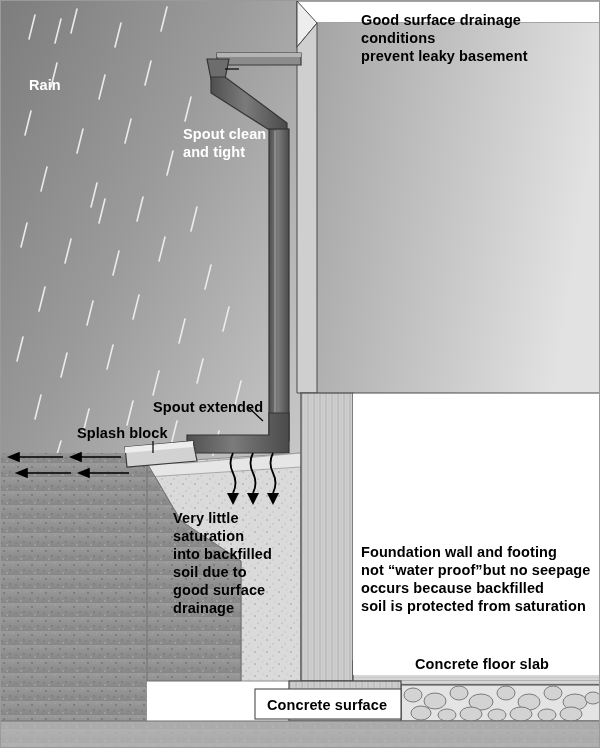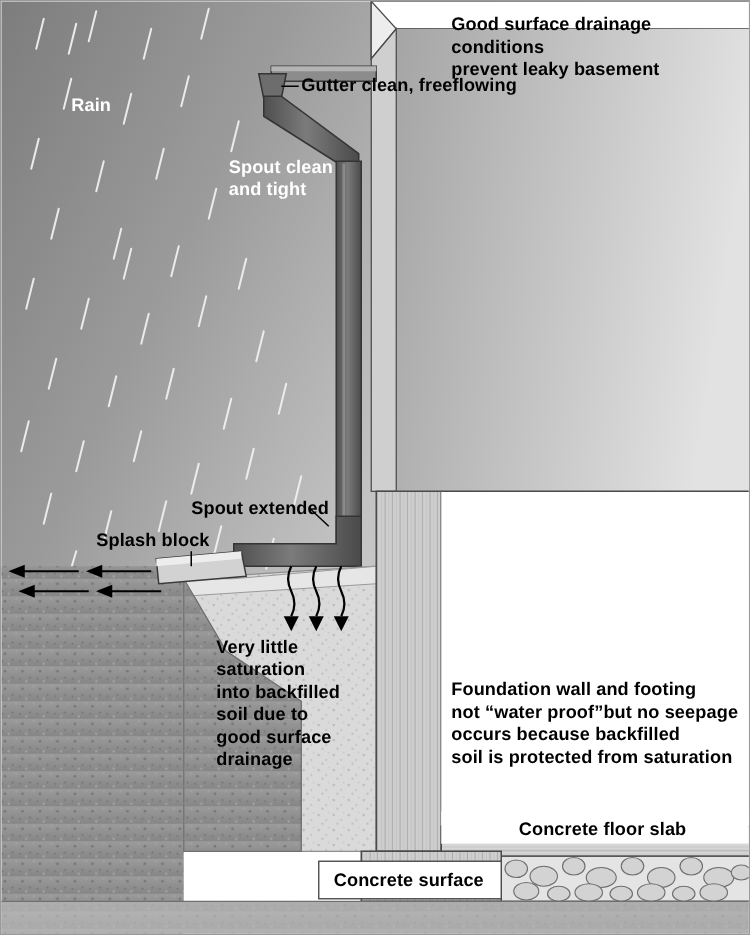--- a/index.html
+++ b/index.html
@@ -233,23 +233,22 @@
     <g stroke="#000000" stroke-width="1.2" fill="none">
       <line x1="238" y1="68" x2="224" y2="68"></line>
       <line x1="246" y1="405" x2="262" y2="420"></line>
       <line x1="152" y1="440" x2="152" y2="452"></line>
     </g>
   </svg>
 
   <div class="lbl" style="left:360px; top:10px; width:232px;">Good surface drainage conditions
 prevent leaky basement</div>
 
-  <div class="lbl" style="left:240px; top:59px; width:250px;">Gutter clean, freeflowing</div>
-
-  <div class="lbl white" style="left:28px; top:75px;margin-left:28px;">Rain</div>
+
+  <div class="lbl white" style="left:28px; top:75px;">Rain</div>
 
   <div class="lbl" style="left:152px; top:397px;">Spout extended</div>
 
   <div class="lbl white" style="left:182px; top:124px; width:120px;">Spout clean
 and tight</div>
 
   <div class="lbl" style="left:76px; top:423px;">Splash block</div>
 
 
   <div class="lbl" style="left:360px; top:542px; width:234px;">Foundation wall and footing

